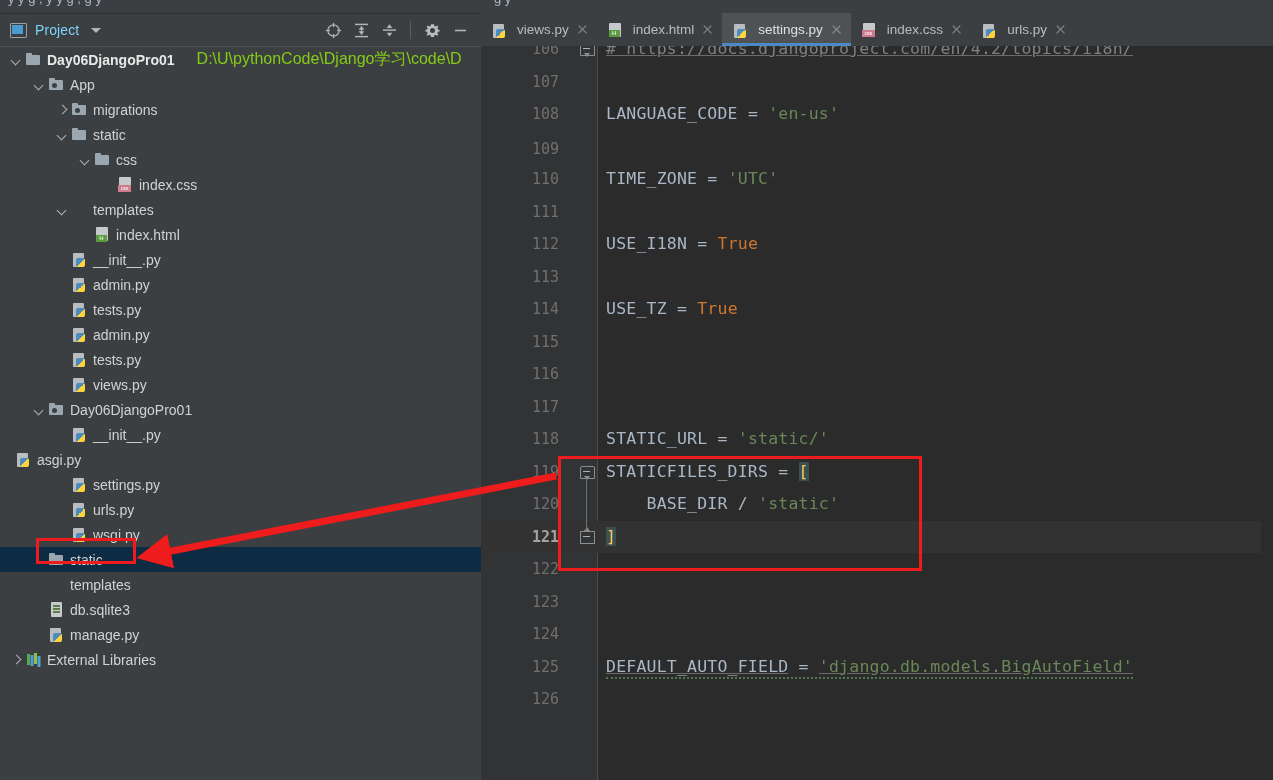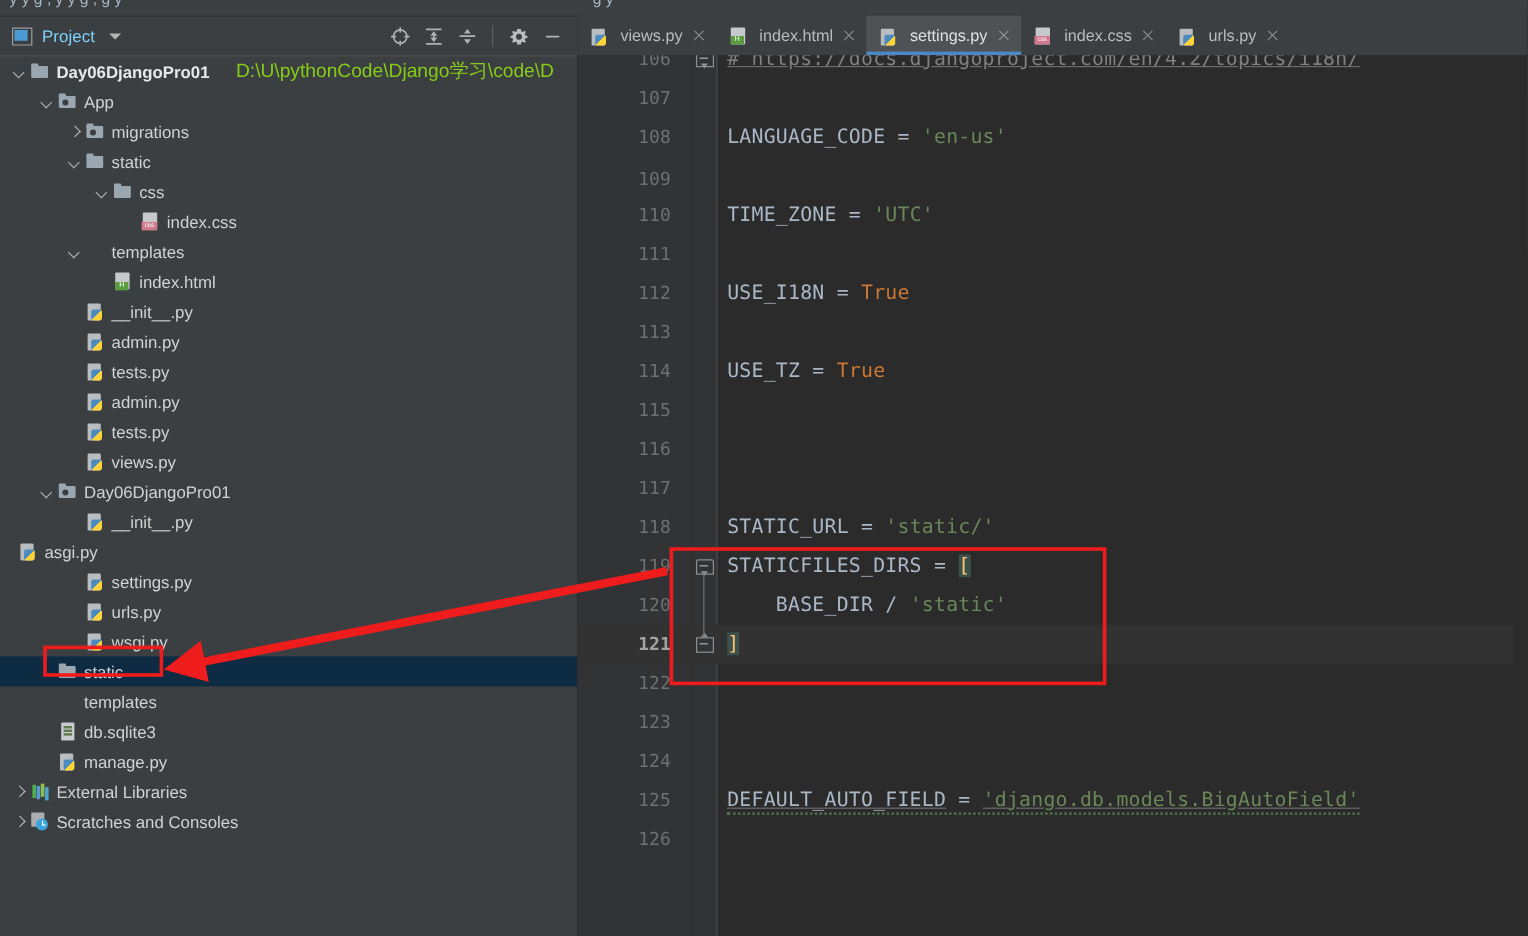--- a/index.html
+++ b/index.html
@@ -464,28 +464,20 @@
         <div class="row" style="padding-left: 33px;">
           <span class="arrow none"></span>
           <span class="ic py"></span>
           <span class="label">manage.py</span>
         </div>
         <div class="row" style="padding-left: 10px;">
           <span class="arrow right"></span>
           <span class="ic libs"></span>
           <span class="label">External Libraries</span>
         </div>
-        <div class="row" style="padding-left: 10px;">
-          <span class="arrow right"></span>
-          <span class="ic scratch">
-            <span class="clock-hand"></span>
-            <span class="clock-hand2"></span>
-          </span>
-          <span class="label">Scratches and Consoles</span>
-        </div>
       </div>
   </div>
 
   <div class="editor-area">
     <div class="tabbar">
         <div class="tab">
           <span class="ic py tic"></span>
           <span>views.py</span>
           <span class="tabclose"></span>
         </div>

